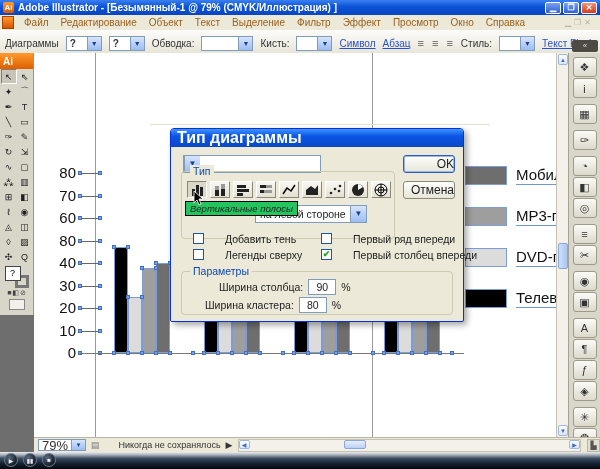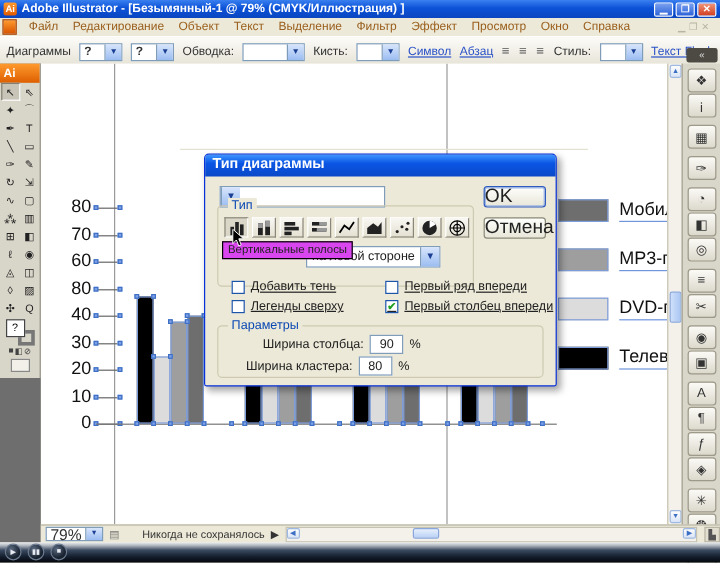--- a/index.html
+++ b/index.html
@@ -22,21 +22,21 @@
   .menubar{position:absolute;left:0;top:15px;width:600px;height:15px;background:#ece9d8;
     display:flex;align-items:center;font-size:10px;color:#9a5f1e;box-sizing:border-box;padding-left:2px;}
   .doc-icon{width:10px;height:11px;background:linear-gradient(#ff9a2e,#d85400);
     border:1px solid #a84000;margin-right:4px;flex:none;}
   .menu-item{padding:16px 6px;white-space:nowrap;}
   .menu-winbtns{margin-left:auto;color:#b8b5a5;font-size:8px;padding-right:6px;letter-spacing:3px;}
   
   .controlbar{position:absolute;left:0;top:30px;width:600px;height:17px;
     background:linear-gradient(#fcfbf8,#e6e3d6);border-top:1px solid #fff;
     border-bottom:1px solid #9a978a;box-sizing:border-box;display:flex;
-    align-items:center;font-size:10px;color:#333;padding:12px 5px;gap:7px;justify-content:flex-end;}
+    align-items:center;font-size:10px;color:#333;padding:12px 5px;gap:7px;}
   .cb-label{white-space:nowrap;}
   .cb-link{color:#2a52c8;text-decoration:underline;white-space:nowrap;}
   .combo{display:flex;align-items:center;border:1px solid #7f9db9;background:#fff;height:15px;box-sizing:border-box;}
   .combo .val{padding:0 3px;min-width:14px;font-size:10px;}
   .combo .arrow{width:13px;height:13px;background:linear-gradient(#d7e5fb,#9cbdf2);
     border-left:1px solid #7f9db9;color:#1b3f93;font-size:7px;line-height:13px;text-align:center;}
   .qmark{font-weight:bold;font-size:12px;padding:0 2px;}
   .align-ic{color:#555;font-size:11px;letter-spacing:1px;}
   
   .toolbox{position:absolute;left:0;top:53px;width:34px;height:399px;background:#6e6e6e;z-index:3;}
@@ -92,37 +92,37 @@
   .dock-btn{width:24px;height:20px;margin:1px auto;background:linear-gradient(#fbfaf6,#dcd9cc);
     border:1px solid #9d9a8a;border-radius:3px;font-size:11px;color:#333;display:flex;
     align-items:center;justify-content:center;box-sizing:border-box;}
   .dock-gap{margin-top:6px;}
   
   .dialog{position:absolute;left:170px;top:128px;width:292px;height:192px;z-index:50;
     background:#ece9d8;border:1px solid #0831d9;border-radius:4px 4px 2px 2px;
     box-shadow:3px 3px 6px rgba(0,0,0,.35);font-size:10.5px;color:#222;}
   .dlg-title{height:18px;border-radius:3px 3px 0 0;
     background:linear-gradient(#3d95ff,#0a55e4 40%,#0a49c8);
-    color:#fff;font-weight:bold;font-size:12px;display:flex;align-items:flex-start;padding-left:6px;}
+    color:#fff;font-weight:bold;font-size:16px;display:flex;align-items:flex-end;padding-left:6px;}
   .dlg-combo{position:absolute;display:flex;align-items:center;border:1px solid #7f9db9;background:#fff;height:18px;box-sizing:border-box;}
   .dlg-combo .val{flex:1;padding:0 4px;white-space:nowrap;overflow:hidden;}
   .dlg-combo .arrow{width:15px;height:16px;background:linear-gradient(#d7e5fb,#9cbdf2);
     border-left:1px solid #7f9db9;color:#1b3f93;font-size:8px;line-height:16px;text-align:center;flex:none;}
   .dlg-btn{position:absolute;width:52px;height:18px;background:linear-gradient(#fefefc,#e8e6d8);
-    border:1px solid #8a8a7a;border-radius:3px;font-size:16px;text-align:left;line-height:16px;box-sizing:border-box;}
+    border:1px solid #8a8a7a;border-radius:3px;font-size:12px;text-align:right;line-height:16px;box-sizing:border-box;}
   .dlg-btn.default{border:1px solid #2e5bbf;box-shadow:0 0 0 1px #9db8e6 inset;}
   .groupbox{position:absolute;border:1px solid #cdcab0;border-radius:4px;box-sizing:border-box;}
   .groupbox .gb-label{position:absolute;top:-7px;left:8px;background:#ece9d8;padding:0 3px;color:#0c49b4;font-size:10.5px;}
   .type-btn{position:absolute;width:20px;height:17px;background:linear-gradient(#f8f7f2,#e4e1d2);
     border:1px solid;border-color:#fff #8a877a #8a877a #fff;box-sizing:border-box;
     display:flex;align-items:center;justify-content:center;}
   .type-btn.pressed{border-color:#8a877a #fff #fff #8a877a;background:#dad7c8;}
-  .tooltip{position:absolute;background:#d946ef;border:1px solid #000;font-size:9.5px;
-    padding:1px 4px;white-space:nowrap;z-index:60;}
-  .chk{position:absolute;display:flex;align-items:center;gap:5px;white-space:nowrap;text-decoration:underline;}
+  .tooltip{position:absolute;background:#22c55e;border:1px solid #000;font-size:9.5px;
+    padding:1px 4px;white-space:nowrap;z-index:60;font-style:italic;}
+  .chk{position:absolute;display:flex;gap:21px;white-space:nowrap;}
   .chk .box{width:11px;height:11px;background:#fff;border:1px solid #1c54a8;box-sizing:border-box;
     font-size:9px;line-height:9px;text-align:center;color:#21a121;font-weight:bold;}
   .param-row{position:absolute;display:flex;align-items:center;gap:5px;white-space:nowrap;}
   .param-input{width:28px;height:16px;background:#fff;border:1px solid #7f9db9;
     font-size:10.5px;text-align:center;line-height:15px;box-sizing:border-box;}
   .cursor-arrow{position:absolute;z-index:70;}
   
   .player{position:absolute;left:0;top:452px;width:600px;height:17px;
     background:linear-gradient(#eceef0 0%,#b2b8c0 15%,#3a4a60 38%,#141e2e 70%,#04070c 100%);z-index:6;}
   .pl-btn{position:absolute;top:1px;width:14px;height:14px;border-radius:50%;

